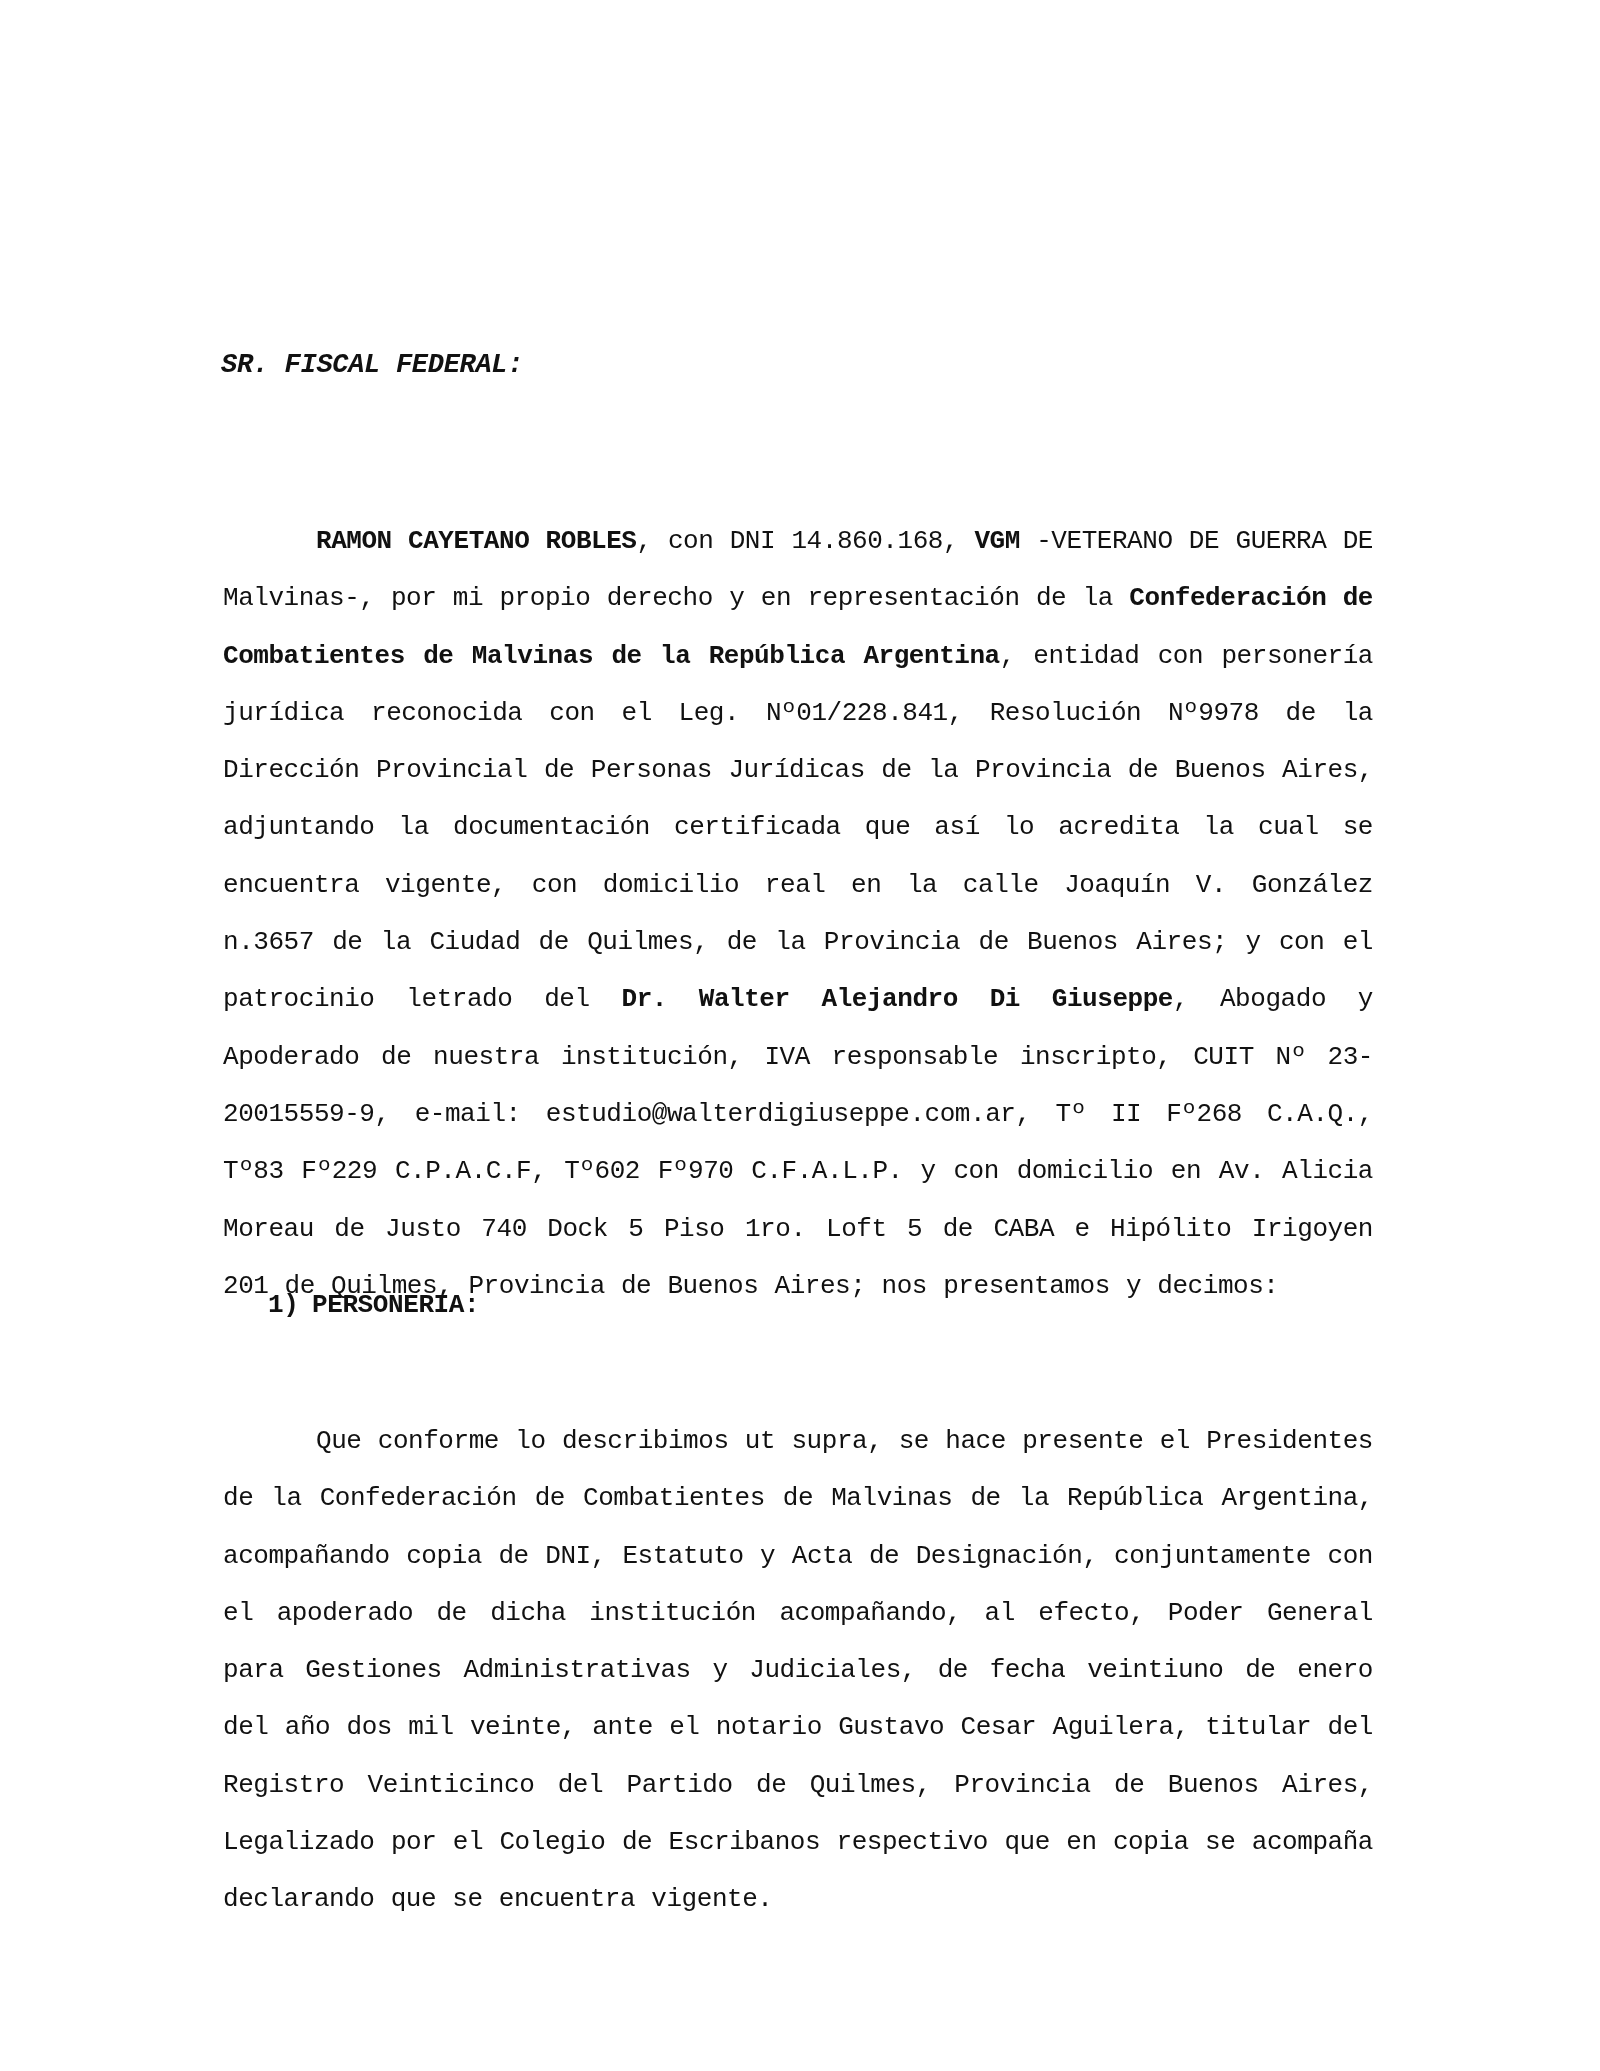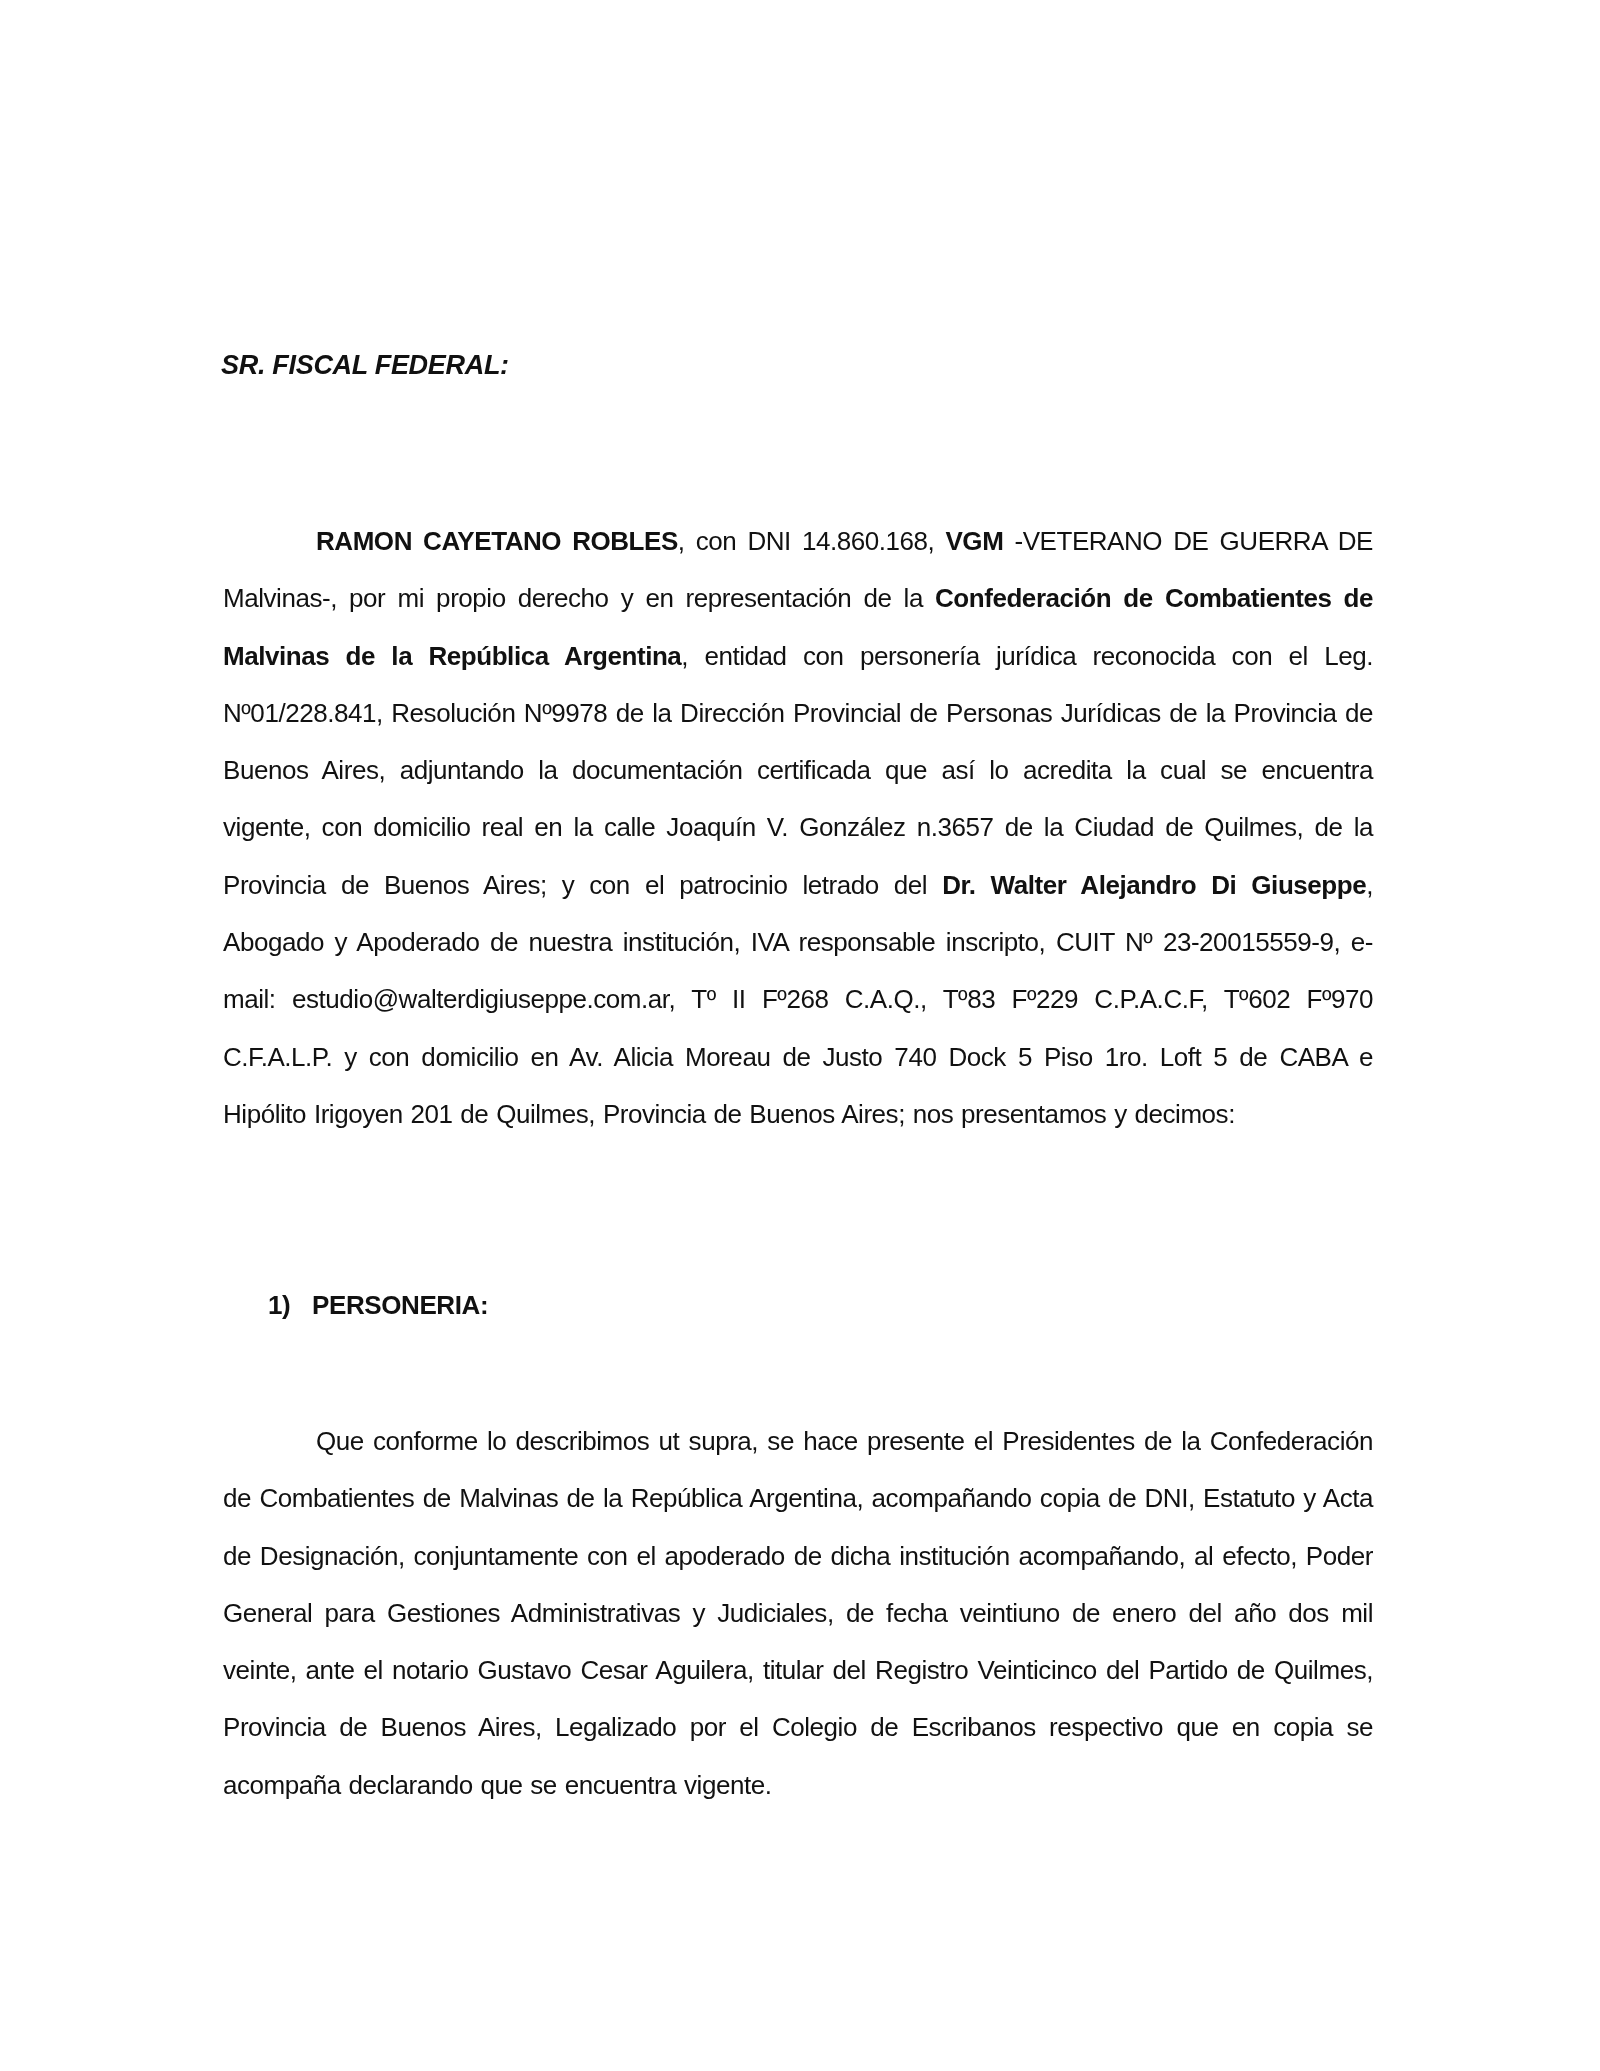--- a/index.html
+++ b/index.html
@@ -14,20 +14,21 @@
       overflow: hidden;
       color: #111111;
       font-family: "Liberation Sans", sans-serif;
     }
     .page {
       position: absolute;
       left: 0; top: 0;
       width: 1600px;
       height: 2071px;
       background: #ffffff;
+      font-family: Liberation Mono, monospace;
     }
     .addressee {
       position: absolute;
       left: 221px;
       top: 350px;
       font-size: 27px;
       font-weight: bold;
       font-style: italic;
       letter-spacing: -0.3px;
       margin: 0;

